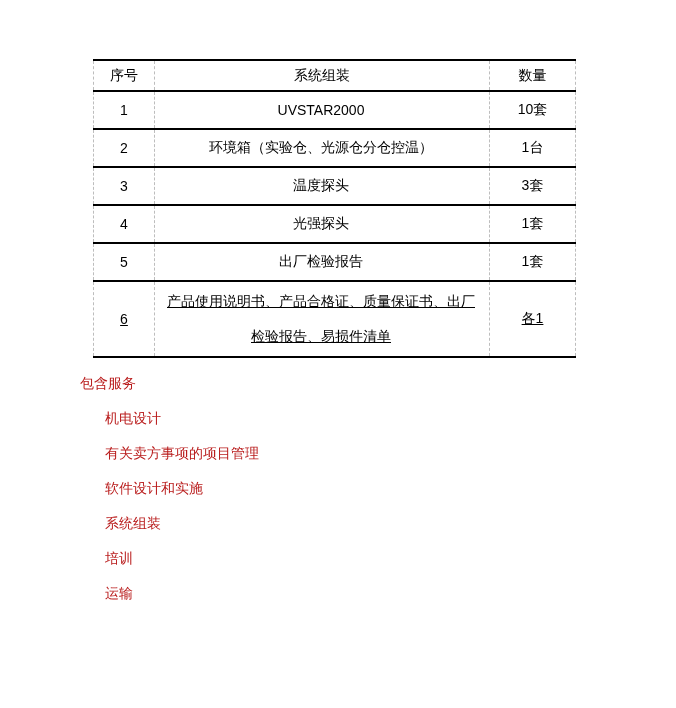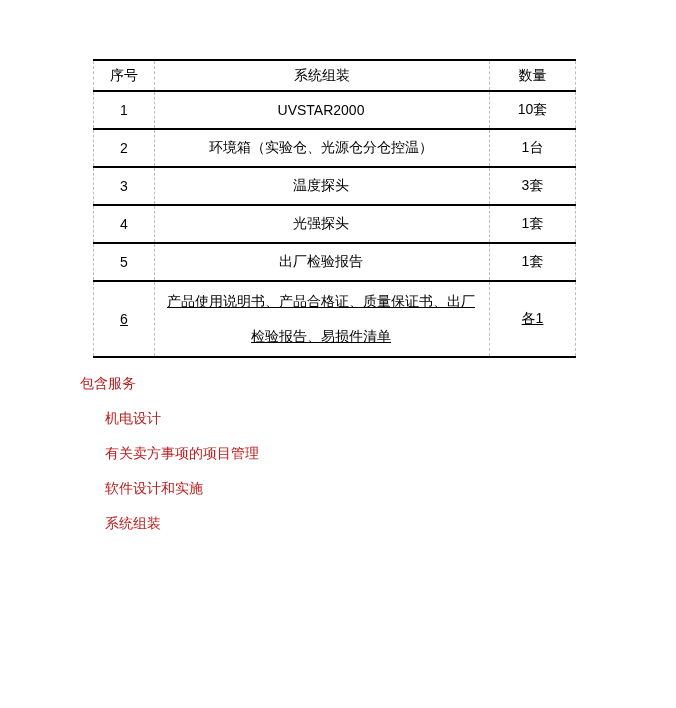--- a/index.html
+++ b/index.html
@@ -106,15 +106,17 @@
       </tr>
     </tbody>
   </table>
 
   <div class="services">
     <div class="services-title">包含服务</div>
     <div class="service-item">机电设计</div>
     <div class="service-item">有关卖方事项的项目管理</div>
     <div class="service-item">软件设计和实施</div>
     <div class="service-item">系统组装</div>
+    <div class="service-item">培训</div>
+    <div class="service-item">运输</div>
   </div>
 
 </div>
 
 </body></html>

